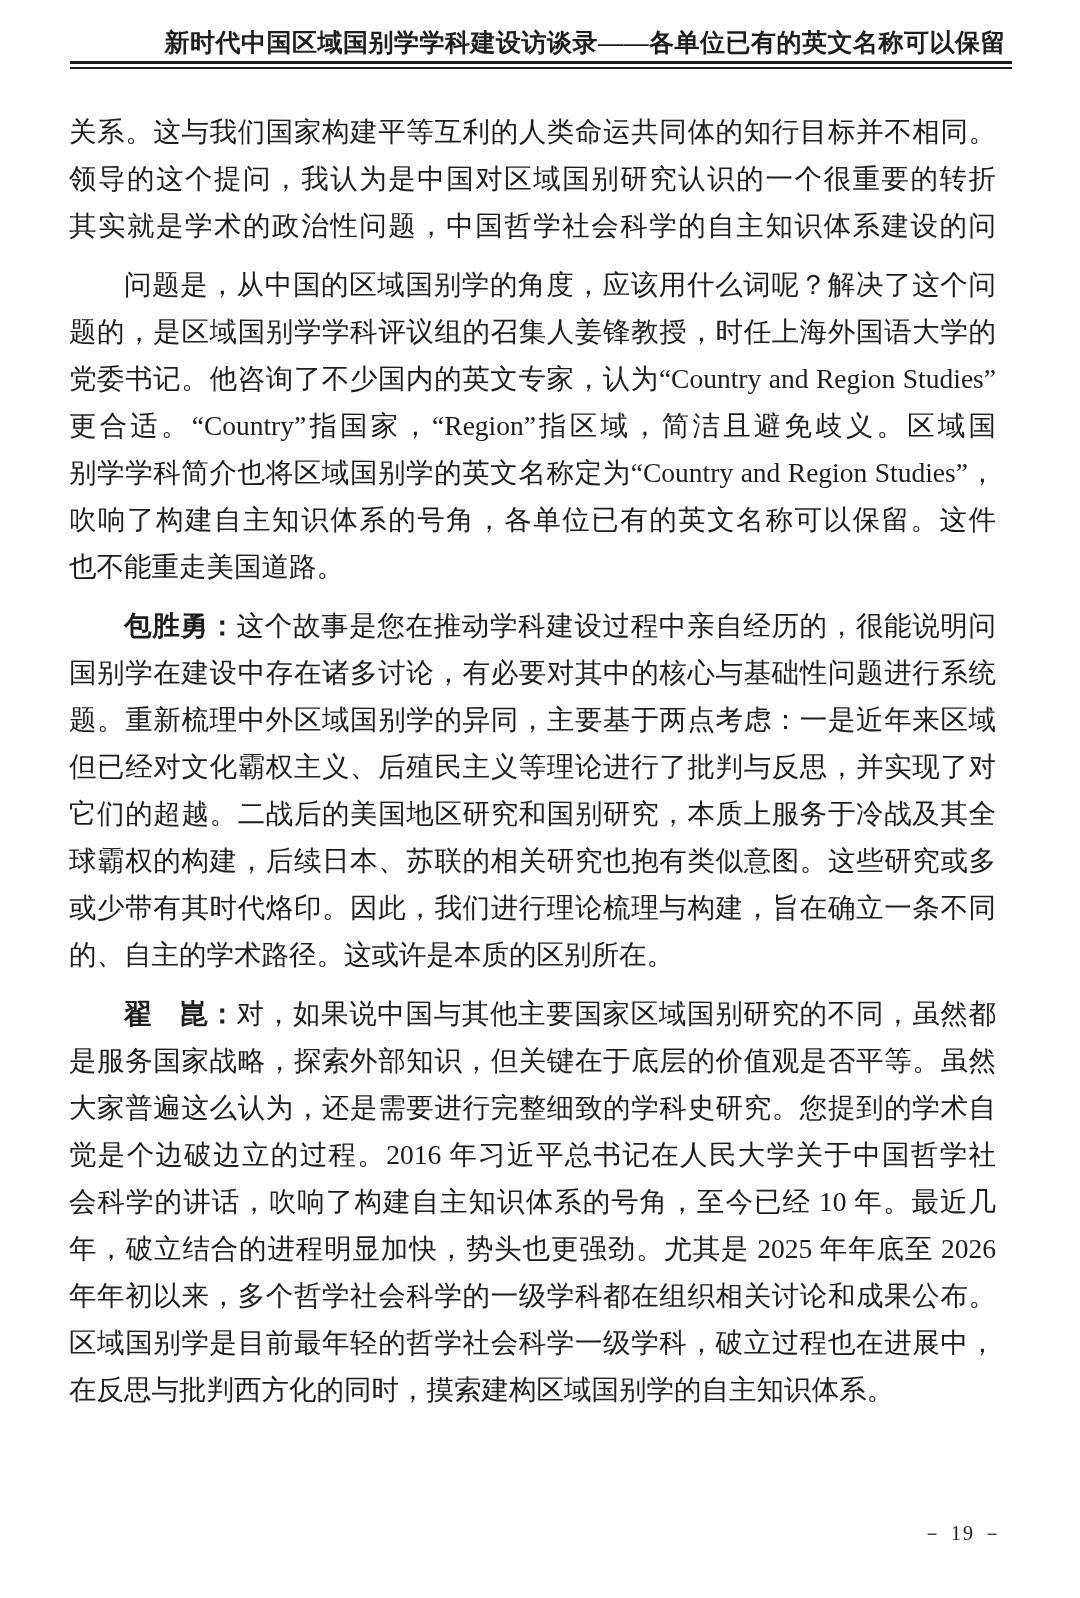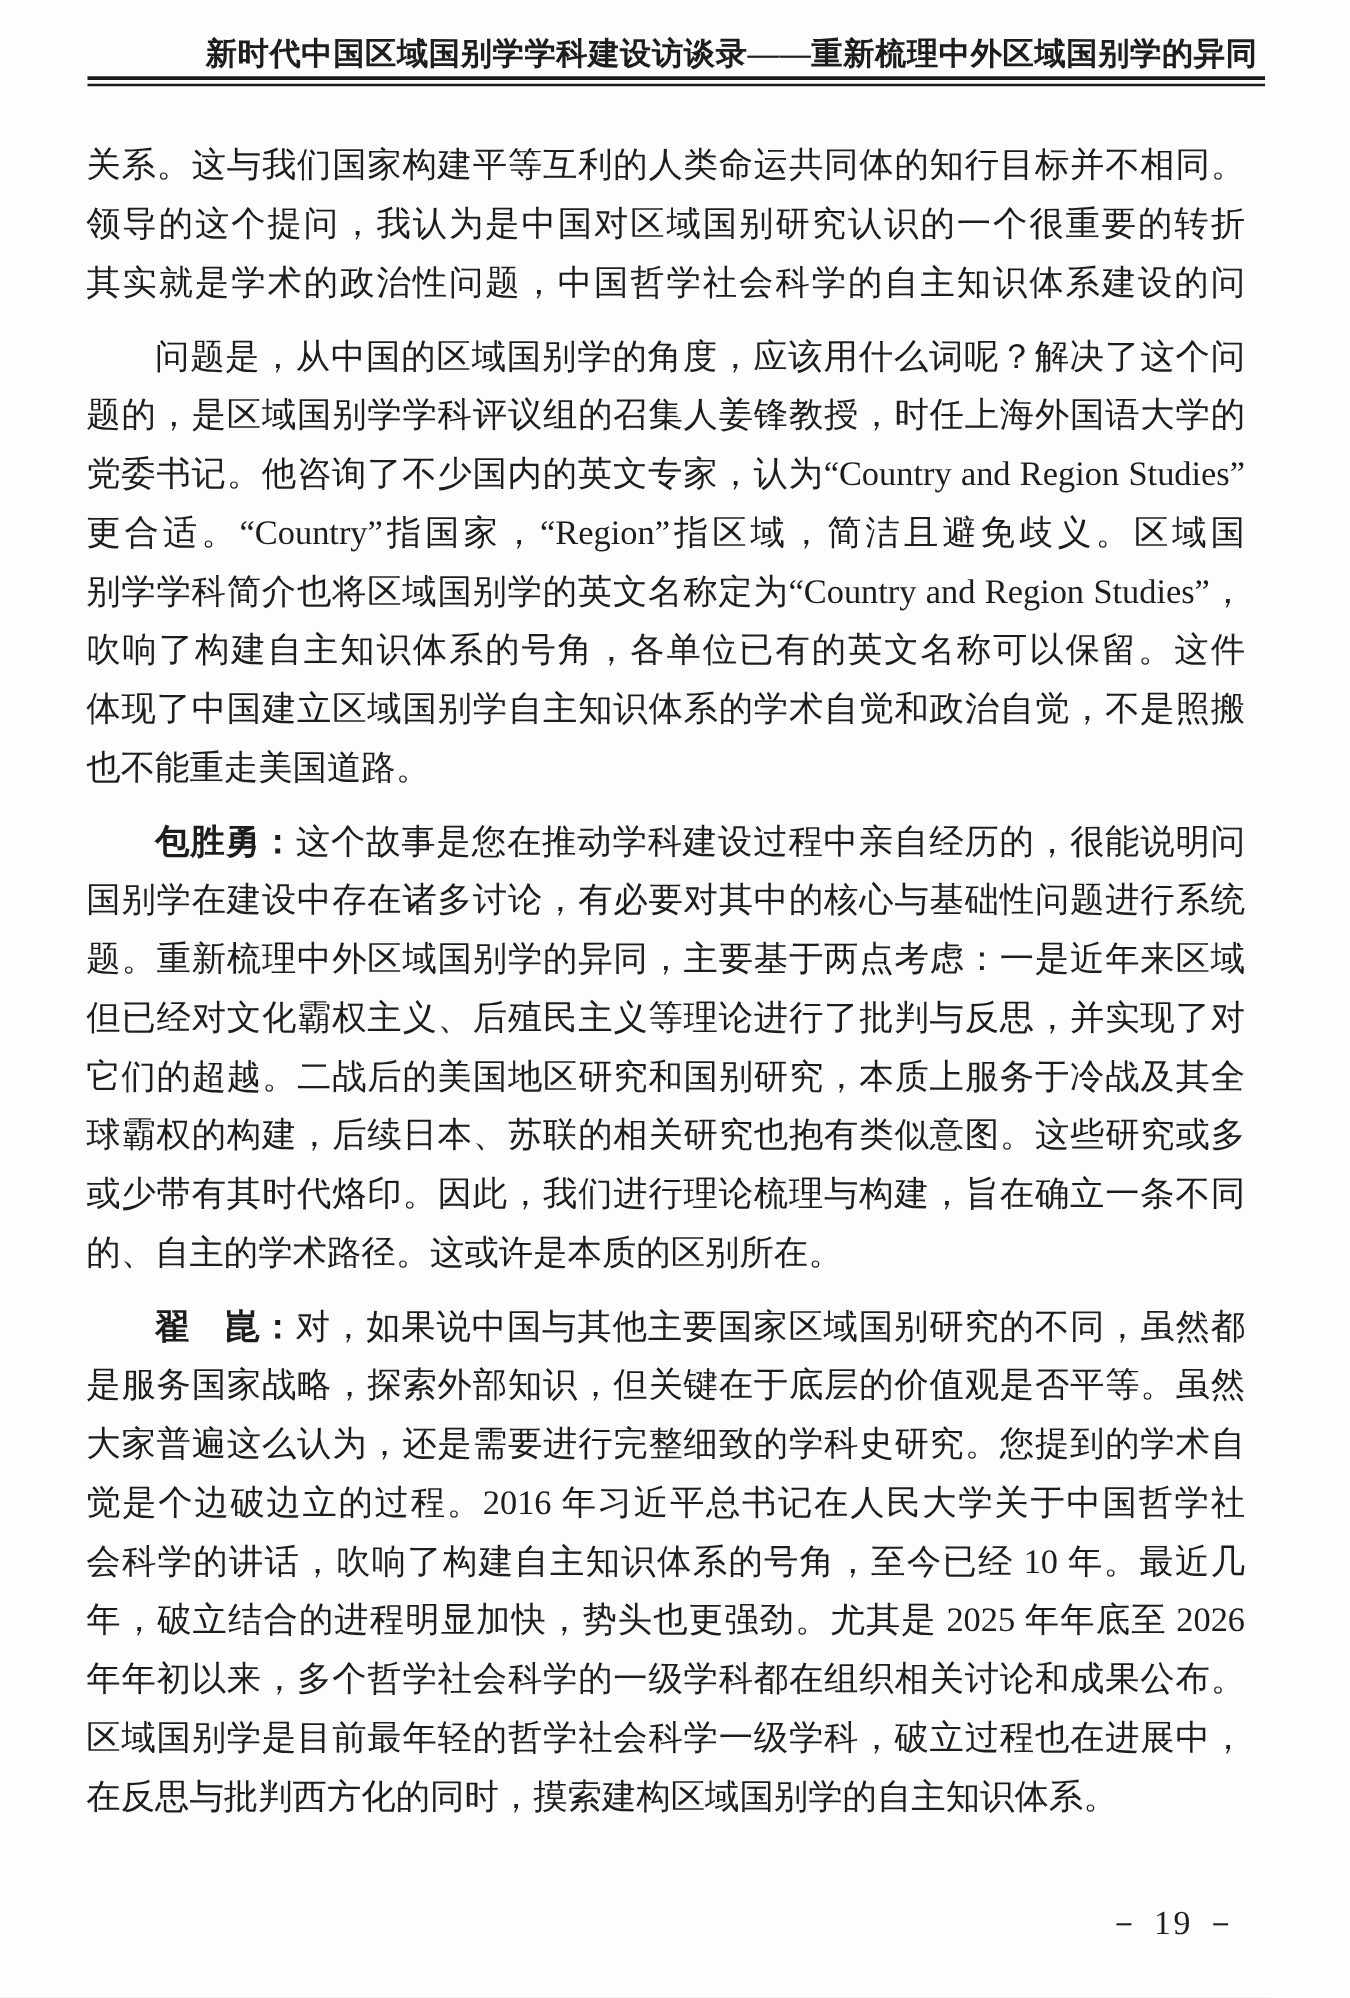--- a/index.html
+++ b/index.html
@@ -68,51 +68,50 @@
   }
   .indent {
     text-indent: 2em;
   }
   .speaker {
     font-weight: 700;
   }
   .page-number {
     position: absolute;
     top: 1520px;
-    right: 88px;
-    font-size: 27px;
+    right: 76px;
+    font-size: 20px;
     letter-spacing: 2px;
     color: #1d1d1d;
   }
 </style>
 </head>
 <body>
 
 <div class="page">
 
-  <div class="running-header">新时代中国区域国别学学科建设访谈录——重新梳理中外区域国别学的异同</div>
+  <div class="running-header">新时代中国区域国别学学科建设访谈录——各单位已有的英文名称可以保留</div>
   <div class="rule-thick"></div>
   <div class="rule-thin"></div>
 
   <div class="body-text">
 
     <div class="paragraph">
       <div class="line full">关系。这与我们国家构建平等互利的人类命运共同体的知行目标并不相同。</div>
       <div class="line full">领导的这个提问，我认为是中国对区域国别研究认识的一个很重要的转折点，</div>
       <div class="line full">其实就是学术的政治性问题，中国哲学社会科学的自主知识体系建设的问题。</div>
     </div>
 
     <div class="paragraph">
       <div class="line full indent">问题是，从中国的区域国别学的角度，应该用什么词呢？解决了这个问</div>
       <div class="line full">题的，是区域国别学学科评议组的召集人姜锋教授，时任上海外国语大学的</div>
       <div class="line full">党委书记。他咨询了不少国内的英文专家，认为“Country and Region Studies”</div>
       <div class="line full">更合适。“Country”指国家，“Region”指区域，简洁且避免歧义。区域国</div>
       <div class="line full">别学学科简介也将区域国别学的英文名称定为“Country and Region Studies”，</div>
       <div class="line full">吹响了构建自主知识体系的号角，各单位已有的英文名称可以保留。这件事，</div>
-      <div class="line full">体现了中国建立区域国别学自主知识体系的学术自觉和政治自觉，不是照搬</div>
       <div class="line">也不能重走美国道路。</div>
     </div>
 
     <div class="paragraph">
       <div class="line full indent"><span class="speaker">包胜勇：</span><span>这个故事是您在推动学科建设过程中亲自经历的，很能说明问</span></div>
       <div class="line full">国别学在建设中存在诸多讨论，有必要对其中的核心与基础性问题进行系统</div>
       <div class="line full">题。重新梳理中外区域国别学的异同，主要基于两点考虑：一是近年来区域</div>
       <div class="line full">但已经对文化霸权主义、后殖民主义等理论进行了批判与反思，并实现了对</div>
       <div class="line full">它们的超越。二战后的美国地区研究和国别研究，本质上服务于冷战及其全</div>
       <div class="line full">球霸权的构建，后续日本、苏联的相关研究也抱有类似意图。这些研究或多</div>

